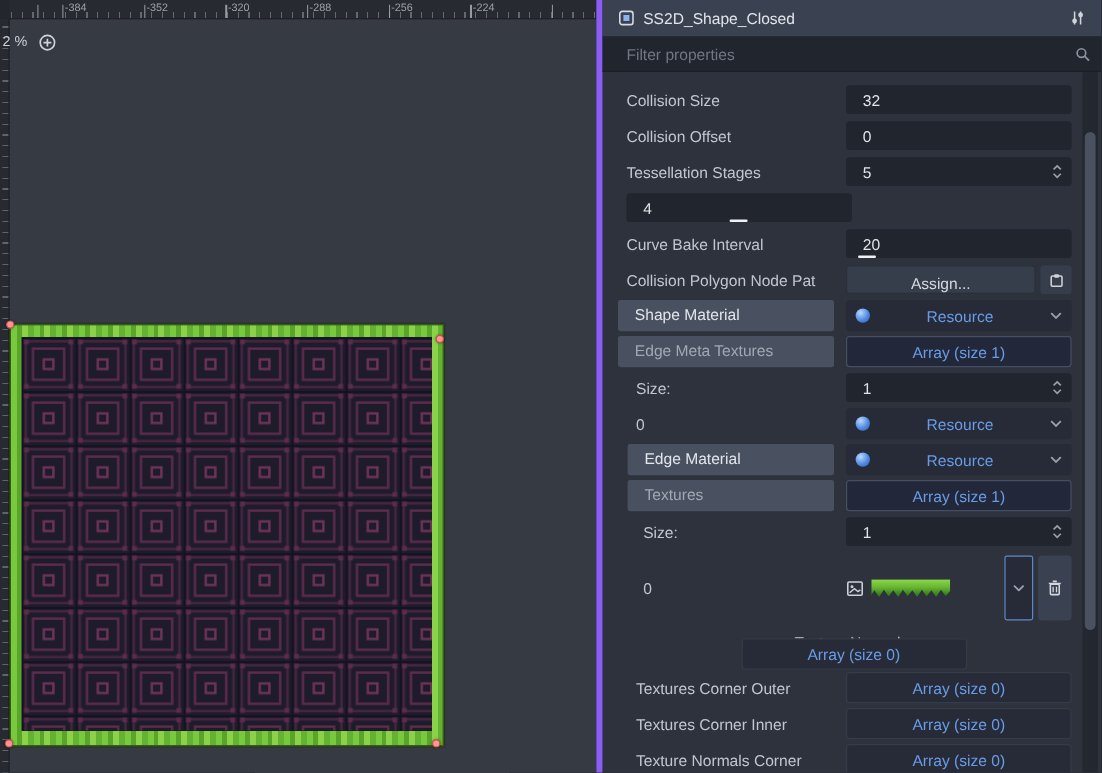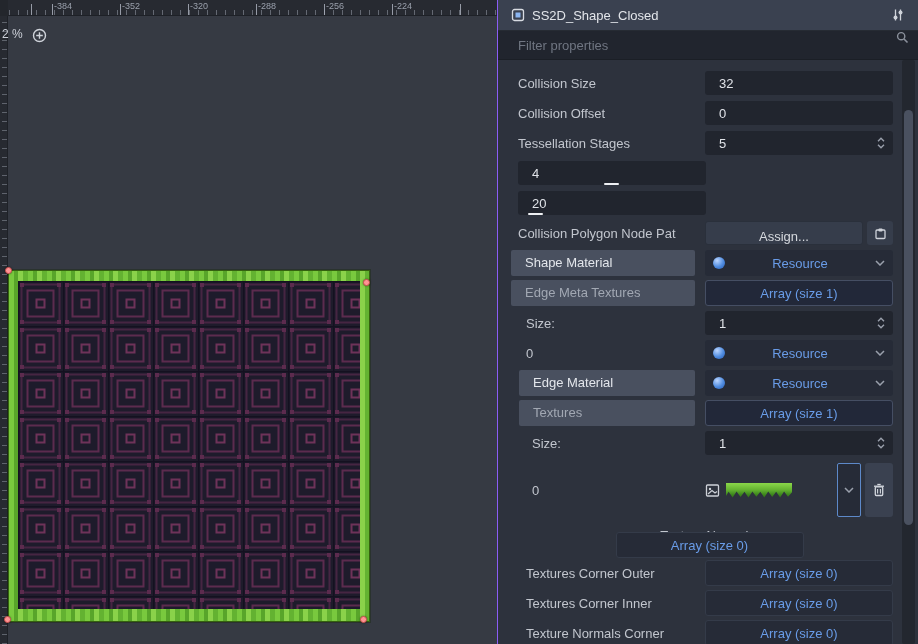--- a/index.html
+++ b/index.html
@@ -35,29 +35,29 @@
 
   .handle { position:absolute; width:7px; height:7px; border-radius:50%;
     background:#ff9494; border:1px solid #c94f4f; box-shadow:0 0 2px rgba(0,0,0,.5); z-index:5; cursor:grab; }
   .h-tl { left:5px;  top:267px; }
   .h-tr { left:363px; top:279px; }
   .h-bl { left:4px;  top:616px; }
   .h-br { left:360px; top:616px; }
 
   
   .inspector { position:absolute; left:497px; top:0; width:421px; height:644px;
-    background:#2d323d; border-left:1px solid #8b5cf6; overflow:hidden; }
+    background:#2d323d; border-left:5px solid #8b5cf6; overflow:hidden; }
 
   .insp-header { height:31px; background:#3a4150; border-bottom:1px solid #262b33;
     display:flex; align-items:center; padding:0 10px 0 13px; }
   .insp-title { margin-left:7px; flex:1; color:#e2e5ea; white-space:nowrap; overflow:hidden; }
   .tools-btn { width:20px; height:20px; display:flex; align-items:center; justify-content:center; cursor:pointer; }
 
   .filter-row { height:29px; background:#21252e; border-bottom:1px solid #1b1f26;
-    display:flex; padding:0 9px 0 20px; }
+    display:flex; align-items:center; padding:0 9px 0 20px; }
   .filter-row input { flex:1; background:transparent; border:none; outline:none;
     color:#d0d4da; font-family:"Liberation Sans", sans-serif; font-size:13px; }
   .filter-row input::placeholder { color:#707682; }
 
   .rows { position:absolute; top:60px; left:0; right:25px; padding:8px 0 0 13px; }
   .row { display:flex; align-items:center; height:30px; padding-left:7px; }
   .row.tall { height:64px; }
   .row.sub  { padding-left:15px; }
   .row.sub2 { padding-left:21px; }
   .row.gap-top { margin-top:6px;flex-direction:column; }
@@ -216,20 +216,21 @@
       <div class="row">
         <div class="val">
             <div class="field">
           <span class="num">4</span>
           <span class="tick mid"></span>
         </div>
           </div>
       </div>
 
       <div class="row">
+        <span class="plabel">Curve Bake Interval</span>
         <div class="val">
             <div class="field">
           <span class="num">20</span>
           <span class="tick lft"></span>
         </div>
           </div>
       </div>
 
       <div class="row">
         <span class="plabel">Collision Polygon Node Pat</span>

